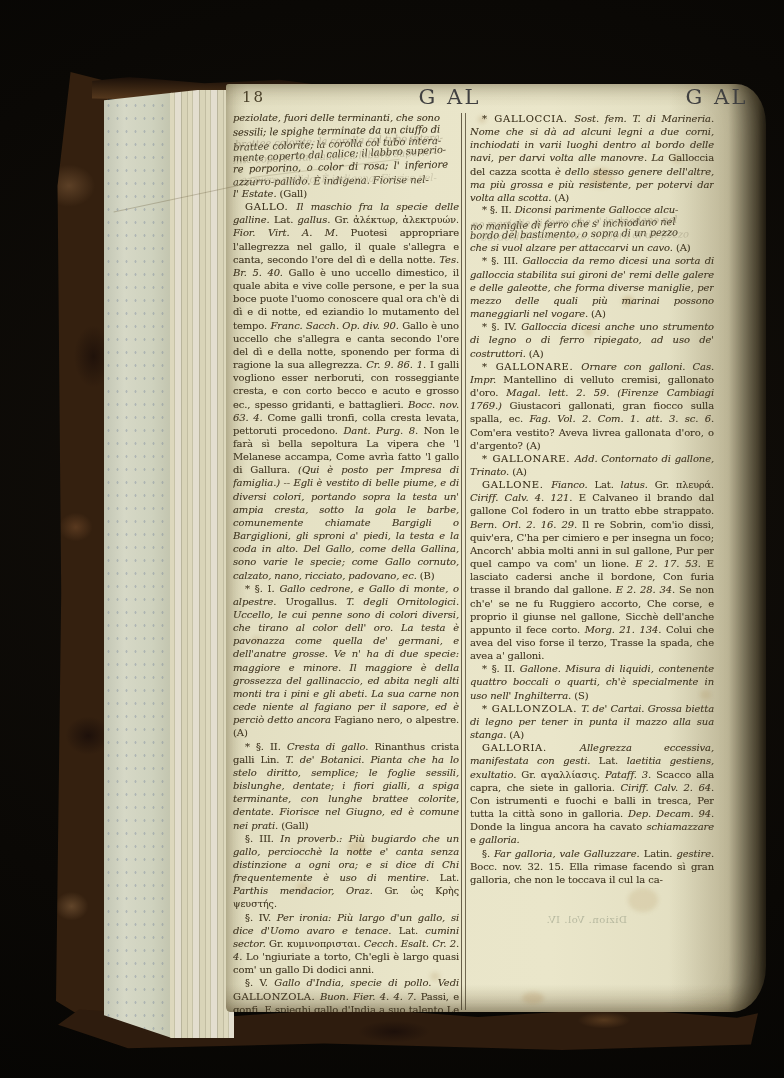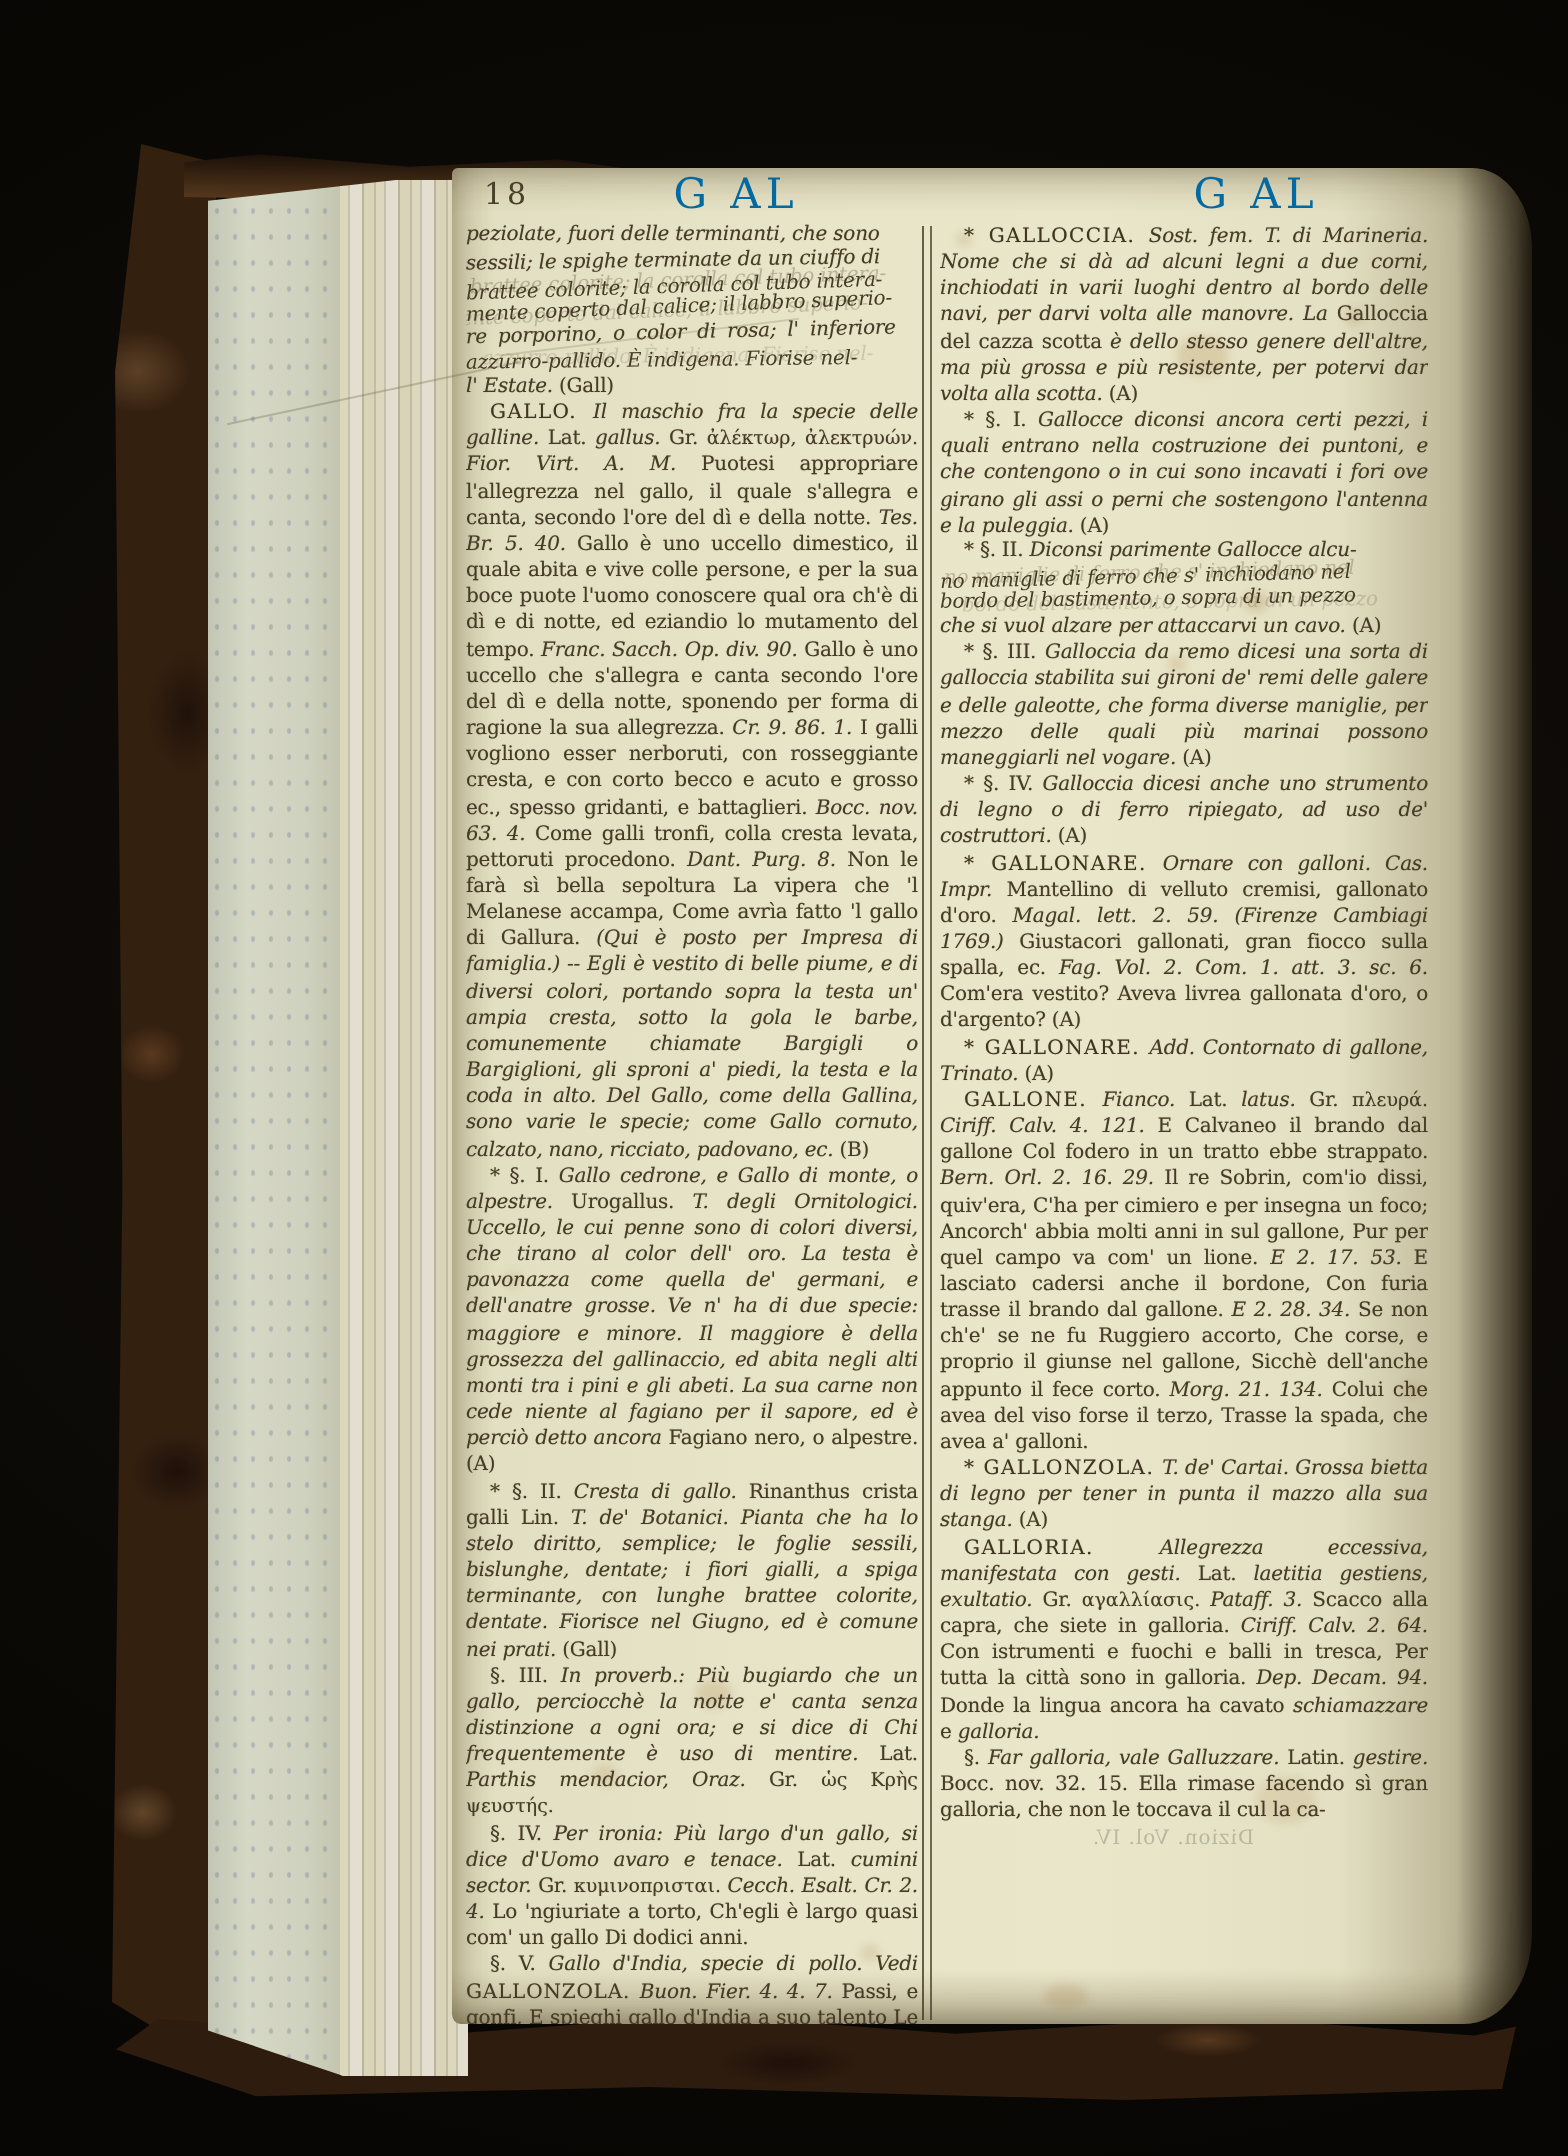--- a/index.html
+++ b/index.html
@@ -91,22 +91,22 @@
   .crease{position:absolute;height:1px;background:rgba(110,98,66,.55);pointer-events:none;}
   .crease.c1{left:112px;top:196px;width:150px;transform:rotate(-12deg);opacity:.6;}
   .crease.c2{left:250px;top:168px;width:150px;transform:rotate(-7deg);opacity:.4;}
 
   
   .pageno{
     position:absolute;left:242px;top:88px;font-size:15px;color:#4a4029;
     letter-spacing:2px;
   }
   .rhead{
-    position:absolute;top:85px;width:226px;text-align:center;
-    font-size:21px;letter-spacing:2.5px;color:#0369a1;font-weight:normal;
+    position:absolute;top:85px;width:226px;text-align:right;
+    font-size:21px;letter-spacing:2.5px;color:#404040;font-weight:normal;
   }
   .rhead.hl{left:255px;}
   .rhead.hr{left:508px;width:240px;}
 
   .divider{
     position:absolute;left:461px;top:113px;height:897px;width:3.4px;
     border-left:1.2px solid rgba(66,56,36,.78);
     border-right:1.2px solid rgba(66,56,36,.72);
   }
 
@@ -192,32 +192,32 @@
       </div>
       <p class="par "><span class="seg seg-hw">GALLO. </span><span class="seg seg-i">Il maschio fra la specie delle galline. </span><span class="seg seg-r">Lat. </span><span class="seg seg-i">gallus. </span><span class="seg seg-r">Gr. </span><span class="seg seg-g">ἀλέκτωρ, ἀλεκτρυών. </span><span class="seg seg-i">Fior. Virt. A. M. </span><span class="seg seg-r">Puotesi appropriare l'allegrezza nel gallo, il quale s'allegra e canta, secondo l'ore del dì e della notte. </span><span class="seg seg-i">Tes. Br. 5. 40. </span><span class="seg seg-r">Gallo è uno uccello dimestico, il quale abita e vive colle persone, e per la sua boce puote l'uomo conoscere qual ora ch'è di dì e di notte, ed eziandio lo mutamento del tempo. </span><span class="seg seg-i">Franc. Sacch. Op. div. 90. </span><span class="seg seg-r">Gallo è uno uccello che s'allegra e canta secondo l'ore del dì e della notte, sponendo per forma di ragione la sua allegrezza. </span><span class="seg seg-i">Cr. 9. 86. 1. </span><span class="seg seg-r">I galli vogliono esser nerboruti, con rosseggiante cresta, e con corto becco e acuto e grosso ec., spesso gridanti, e battaglieri. </span><span class="seg seg-i">Bocc. nov. 63. 4. </span><span class="seg seg-r">Come galli tronfi, colla cresta levata, pettoruti procedono. </span><span class="seg seg-i">Dant. Purg. 8. </span><span class="seg seg-r">Non le farà sì bella sepoltura La vipera che 'l Melanese accampa, Come avrìa fatto 'l gallo di Gallura. </span><span class="seg seg-i">(Qui è posto per Impresa di famiglia.) -- Egli è vestito di belle piume, e di diversi colori, portando sopra la testa un' ampia cresta, sotto la gola le barbe, comunemente chiamate Bargigli o Bargiglioni, gli sproni a' piedi, la testa e la coda in alto. Del Gallo, come della Gallina, sono varie le specie; come Gallo cornuto, calzato, nano, ricciato, padovano, ec. </span><span class="seg seg-r">(B)</span></p>
       <p class="par "><span class="seg seg-r">* §. I. </span><span class="seg seg-i">Gallo cedrone, e Gallo di monte, o alpestre. </span><span class="seg seg-r">Urogallus. </span><span class="seg seg-i">T. degli Ornitologici. Uccello, le cui penne sono di colori diversi, che tirano al color dell' oro. La testa è pavonazza come quella de' germani, e dell'anatre grosse. Ve n' ha di due specie: maggiore e minore. Il maggiore è della grossezza del gallinaccio, ed abita negli alti monti tra i pini e gli abeti. La sua carne non cede niente al fagiano per il sapore, ed è perciò detto ancora </span><span class="seg seg-r">Fagiano nero, o alpestre. (A)</span></p>
       <p class="par "><span class="seg seg-r">* §. II. </span><span class="seg seg-i">Cresta di gallo. </span><span class="seg seg-r">Rinanthus crista galli Lin. </span><span class="seg seg-i">T. de' Botanici. Pianta che ha lo stelo diritto, semplice; le foglie sessili, bislunghe, dentate; i fiori gialli, a spiga terminante, con lunghe brattee colorite, dentate. Fiorisce nel Giugno, ed è comune nei prati. </span><span class="seg seg-r">(Gall)</span></p>
       <p class="par "><span class="seg seg-r">§. III. </span><span class="seg seg-i">In proverb.: Più bugiardo che un gallo, perciocchè la notte e' canta senza distinzione a ogni ora; e si dice di Chi frequentemente è uso di mentire. </span><span class="seg seg-r">Lat. </span><span class="seg seg-i">Parthis mendacior, Oraz. </span><span class="seg seg-r">Gr. </span><span class="seg seg-g">ὡς Κρὴς ψευστής.</span></p>
       <p class="par "><span class="seg seg-r">§. IV. </span><span class="seg seg-i">Per ironia: Più largo d'un gallo, si dice d'Uomo avaro e tenace. </span><span class="seg seg-r">Lat. </span><span class="seg seg-i">cumini sector. </span><span class="seg seg-r">Gr. </span><span class="seg seg-g">κυμινοπρισται. </span><span class="seg seg-i">Cecch. Esalt. Cr. 2. 4. </span><span class="seg seg-r">Lo 'ngiuriate a torto, Ch'egli è largo quasi com' un gallo Di dodici anni.</span></p>
       <p class="par "><span class="seg seg-r">§. V. </span><span class="seg seg-i">Gallo d'India, specie di pollo. Vedi </span><span class="seg seg-sc">GALLONZOLA. </span><span class="seg seg-i">Buon. Fier. 4. 4. 7. </span><span class="seg seg-r">Passi, e gonfi, E spieghi gallo d'India a suo talento Le ruote del suo fasto.</span></p>
     </div>
   <div class="col col-right">
       <p class="par "><span class="seg seg-hw">* GALLOCCIA. </span><span class="seg seg-i">Sost. fem. T. di Marineria. Nome che si dà ad alcuni legni a due corni, inchiodati in varii luoghi dentro al bordo delle navi, per darvi volta alle manovre. La </span><span class="seg seg-r">Galloccia del cazza scotta </span><span class="seg seg-i">è dello stesso genere dell'altre, ma più grossa e più resistente, per potervi dar volta alla scotta. </span><span class="seg seg-r">(A)</span></p>
-      <p class="par "><span class="seg seg-r">* §. I. </span><span class="seg seg-i">Gallocce diconsi ancora certi pezzi, i quali entrano nella costruzione dei puntoni, e che contengono o in cui sono incavati i fori ove girano gli assi o perni che sostengono l'antenna e la puleggia. </span><span class="seg seg-r">(A)</span></p>
       <div class="par lines mis-b">
         <div class="mline mline-first"><span class="seg seg-r">* §. II. </span><span class="seg seg-i">Diconsi parimente Gallocce alcu-</span></div>
         <div class="mline"><span class="seg seg-i">no maniglie di ferro che s' inchiodano nel</span></div>
         <div class="mline"><span class="seg seg-i">bordo del bastimento, o sopra di un pezzo</span></div>
         <div class="mline"><span class="seg seg-i">che si vuol alzare per attaccarvi un cavo. </span><span class="seg seg-r">(A)</span></div>
       </div>
       <p class="par "><span class="seg seg-r">* §. III. </span><span class="seg seg-i">Galloccia da remo dicesi una sorta di galloccia stabilita sui gironi de' remi delle galere e delle galeotte, che forma diverse maniglie, per mezzo delle quali più marinai possono maneggiarli nel vogare. </span><span class="seg seg-r">(A)</span></p>
       <p class="par "><span class="seg seg-r">* §. IV. </span><span class="seg seg-i">Galloccia dicesi anche uno strumento di legno o di ferro ripiegato, ad uso de' costruttori. </span><span class="seg seg-r">(A)</span></p>
       <p class="par "><span class="seg seg-hw">* GALLONARE. </span><span class="seg seg-i">Ornare con galloni. Cas. Impr. </span><span class="seg seg-r">Mantellino di velluto cremisi, gallonato d'oro. </span><span class="seg seg-i">Magal. lett. 2. 59. (Firenze Cambiagi 1769.) </span><span class="seg seg-r">Giustacori gallonati, gran fiocco sulla spalla, ec. </span><span class="seg seg-i">Fag. Vol. 2. Com. 1. att. 3. sc. 6. </span><span class="seg seg-r">Com'era vestito? Aveva livrea gallonata d'oro, o d'argento? (A)</span></p>
       <p class="par "><span class="seg seg-hw">* GALLONARE. </span><span class="seg seg-i">Add. Contornato di gallone, Trinato. </span><span class="seg seg-r">(A)</span></p>
       <p class="par "><span class="seg seg-hw">GALLONE. </span><span class="seg seg-i">Fianco. </span><span class="seg seg-r">Lat. </span><span class="seg seg-i">latus. </span><span class="seg seg-r">Gr. </span><span class="seg seg-g">πλευρά. </span><span class="seg seg-i">Ciriff. Calv. 4. 121. </span><span class="seg seg-r">E Calvaneo il brando dal gallone Col fodero in un tratto ebbe strappato. </span><span class="seg seg-i">Bern. Orl. 2. 16. 29. </span><span class="seg seg-r">Il re Sobrin, com'io dissi, quiv'era, C'ha per cimiero e per insegna un foco; Ancorch' abbia molti anni in sul gallone, Pur per quel campo va com' un lione. </span><span class="seg seg-i">E 2. 17. 53. </span><span class="seg seg-r">E lasciato cadersi anche il bordone, Con furia trasse il brando dal gallone. </span><span class="seg seg-i">E 2. 28. 34. </span><span class="seg seg-r">Se non ch'e' se ne fu Ruggiero accorto, Che corse, e proprio il giunse nel gallone, Sicchè dell'anche appunto il fece corto. </span><span class="seg seg-i">Morg. 21. 134. </span><span class="seg seg-r">Colui che avea del viso forse il terzo, Trasse la spada, che avea a' galloni.</span></p>
+      <p class="par "><span class="seg seg-r">* §. II. </span><span class="seg seg-i">Gallone. Misura di liquidi, contenente quattro boccali o quarti, ch'è specialmente in uso nell' Inghilterra. </span><span class="seg seg-r">(S)</span></p>
       <p class="par "><span class="seg seg-hw">* GALLONZOLA. </span><span class="seg seg-i">T. de' Cartai. Grossa bietta di legno per tener in punta il mazzo alla sua stanga. </span><span class="seg seg-r">(A)</span></p>
       <p class="par "><span class="seg seg-hw">GALLORIA. </span><span class="seg seg-i">Allegrezza eccessiva, manifestata con gesti. </span><span class="seg seg-r">Lat. </span><span class="seg seg-i">laetitia gestiens, exultatio. </span><span class="seg seg-r">Gr. </span><span class="seg seg-g">αγαλλίασις. </span><span class="seg seg-i">Pataff. 3. </span><span class="seg seg-r">Scacco alla capra, che siete in galloria. </span><span class="seg seg-i">Ciriff. Calv. 2. 64. </span><span class="seg seg-r">Con istrumenti e fuochi e balli in tresca, Per tutta la città sono in galloria. </span><span class="seg seg-i">Dep. Decam. 94. </span><span class="seg seg-r">Donde la lingua ancora ha cavato </span><span class="seg seg-i">schiamazzare </span><span class="seg seg-r">e </span><span class="seg seg-i">galloria.</span></p>
       <p class="par "><span class="seg seg-r">§. </span><span class="seg seg-i">Far galloria, vale Galluzzare. </span><span class="seg seg-r">Latin. </span><span class="seg seg-i">gestire. </span><span class="seg seg-r">Bocc. nov. 32. 15. </span><span class="seg seg-r">Ella rimase facendo sì gran galloria, che non le toccava il cul la ca-</span></p>
     </div>
 
   <div class="bleed">Dizion. Vol. IV.</div>
 
 </div>
 
 </body></html>

